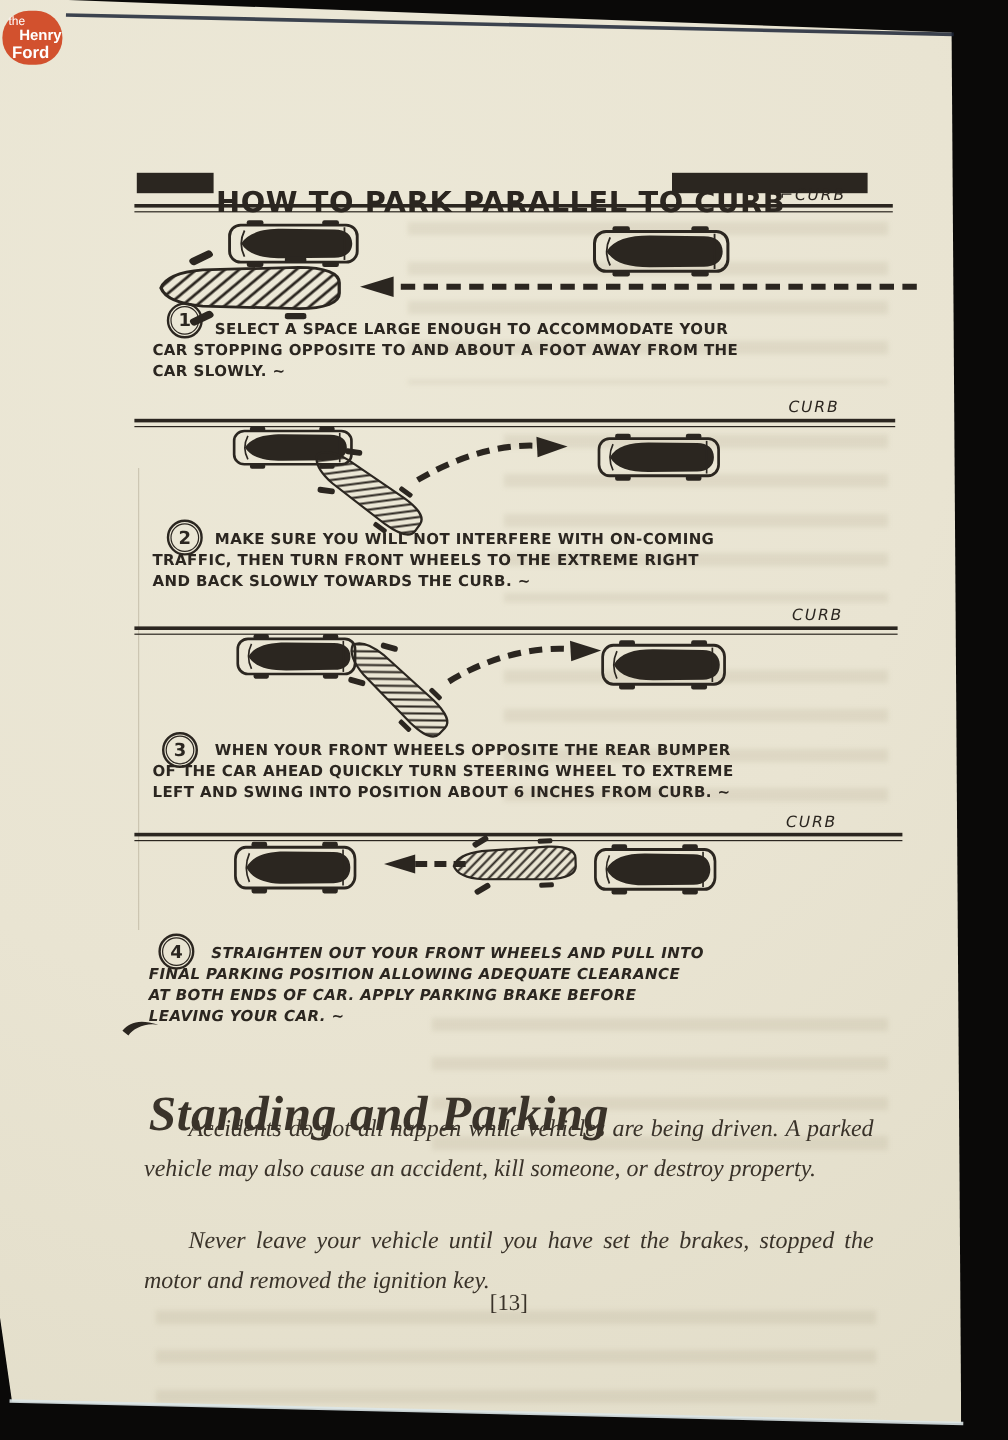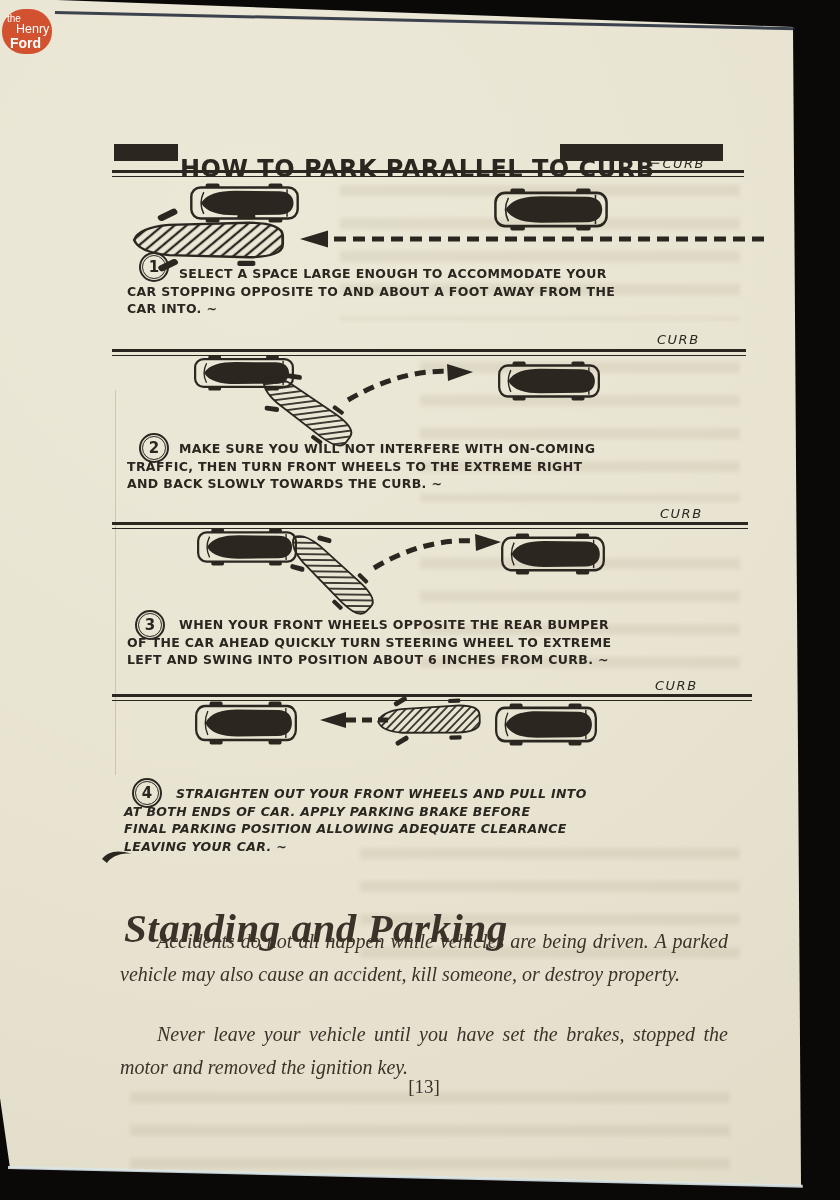--- a/index.html
+++ b/index.html
@@ -12,21 +12,21 @@
             transform:rotate(1.25deg);transform-origin:left top;opacity:.85;}
   .edge-bottom{position:absolute;left:8px;top:1166px;width:795px;height:2.5px;background:#dbe5e7;
             transform:rotate(1.35deg);transform-origin:left top;opacity:.9;}
   svg{overflow:visible;display:block;}
   .abs{position:absolute;}
 
   
   .badge{position:absolute;left:2px;top:9px;width:50px;height:45px;background:#d2512e;
          color:#fff;line-height:1;z-index:40;border-radius:22px;}
   .b-the{position:absolute;left:5px;top:5px;font-size:10px;font-weight:400;}
-  .b-henry{position:absolute;left:14px;top:14px;font-size:12.5px;font-weight:400;}
+  .b-henry{position:absolute;left:14px;top:14px;font-size:12.5px;font-weight:700;}
   .b-ford{position:absolute;left:8px;top:27px;font-size:14px;font-weight:700;}
 
   
   .tbar{position:absolute;height:17px;background:#2b2620;top:144px;}
   .title{position:absolute;left:180px;top:139px;width:374px;text-align:center;
          font-family:"DejaVu Sans",sans-serif;font-weight:700;font-size:24px;
          letter-spacing:.5px;color:#2b2620;white-space:nowrap;}
 
   
   .curb{position:absolute;height:3px;border-top:3.2px solid #2b2620;border-bottom:1.8px solid #2b2620;}
@@ -117,21 +117,21 @@
     <svg class="abs" style="left:296px;top:228px;" width="470" height="22" viewBox="0 0 470 22">
       <path d="M468,11 L30,11" stroke="#2b2620" stroke-width="5" stroke-dasharray="12 7" fill="none"></path>
       <polygon points="4,11 32,2.5 32,19.5" fill="#2b2620"></polygon>
     </svg>
     <div class="stepnum" style="left:139px;top:252px;">
         <span>1</span>
       </div>
     <div class="caption" style="top:265px;">
       <div class="cap-indent">SELECT A SPACE LARGE ENOUGH TO ACCOMMODATE YOUR</div>
       <div>CAR STOPPING OPPOSITE TO AND ABOUT A FOOT AWAY FROM THE</div>
-      <div>CAR INTO. ~</div>
+      <div>CAR SLOWLY. ~</div>
     </div>
 
     <div class="curb-label" style="left:657px;top:332px;">CURB</div>
     <div class="curb" style="left:112px;top:349px;width:634px;"></div>
     <svg class="abs" style="left:193px;top:355px;" width="102" height="36" viewBox="0 0 120 44" preserveAspectRatio="none">
         <use href="#parked-car"></use>
       </svg>
     <svg class="abs" style="left:497px;top:361px;" width="104" height="40" viewBox="0 0 120 44" preserveAspectRatio="none">
         <use href="#parked-car"></use>
       </svg>
@@ -188,22 +188,22 @@
       </svg>
     <svg class="abs" style="left:316px;top:710px;" width="74" height="20" viewBox="0 0 74 20">
       <path d="M72,10 L28,10" stroke="#2b2620" stroke-width="5" stroke-dasharray="10 6" fill="none"></path>
       <polygon points="4,10 30,2 30,18" fill="#2b2620"></polygon>
     </svg>
     <div class="stepnum" style="left:132px;top:778px;">
         <span>4</span>
       </div>
     <div class="caption" style="top:785px;left:124px;font-style:italic;">
       <div class="cap-indent">STRAIGHTEN OUT YOUR FRONT WHEELS AND PULL INTO</div>
+      <div>FINAL PARKING POSITION ALLOWING ADEQUATE CLEARANCE</div>
       <div>AT BOTH ENDS OF CAR. APPLY PARKING BRAKE BEFORE</div>
-      <div>FINAL PARKING POSITION ALLOWING ADEQUATE CLEARANCE</div>
       <div>LEAVING YOUR CAR. ~</div>
     </div>
 
     <div class="swoosh">
       <svg width="34" height="14" viewBox="0 0 34 14">
           <path d="M1,9 C7,2 15,-1 31,4 C20,2 10,7 6,13 Z" fill="#2b2620"></path>
         </svg>
     </div>
     <h2 class="heading">Standing and Parking</h2>
     <p class="bodytext" style="top:925px;">Accidents do not all happen while vehicles are being driven. A parked vehicle may also cause an accident, kill someone, or destroy property.</p>

